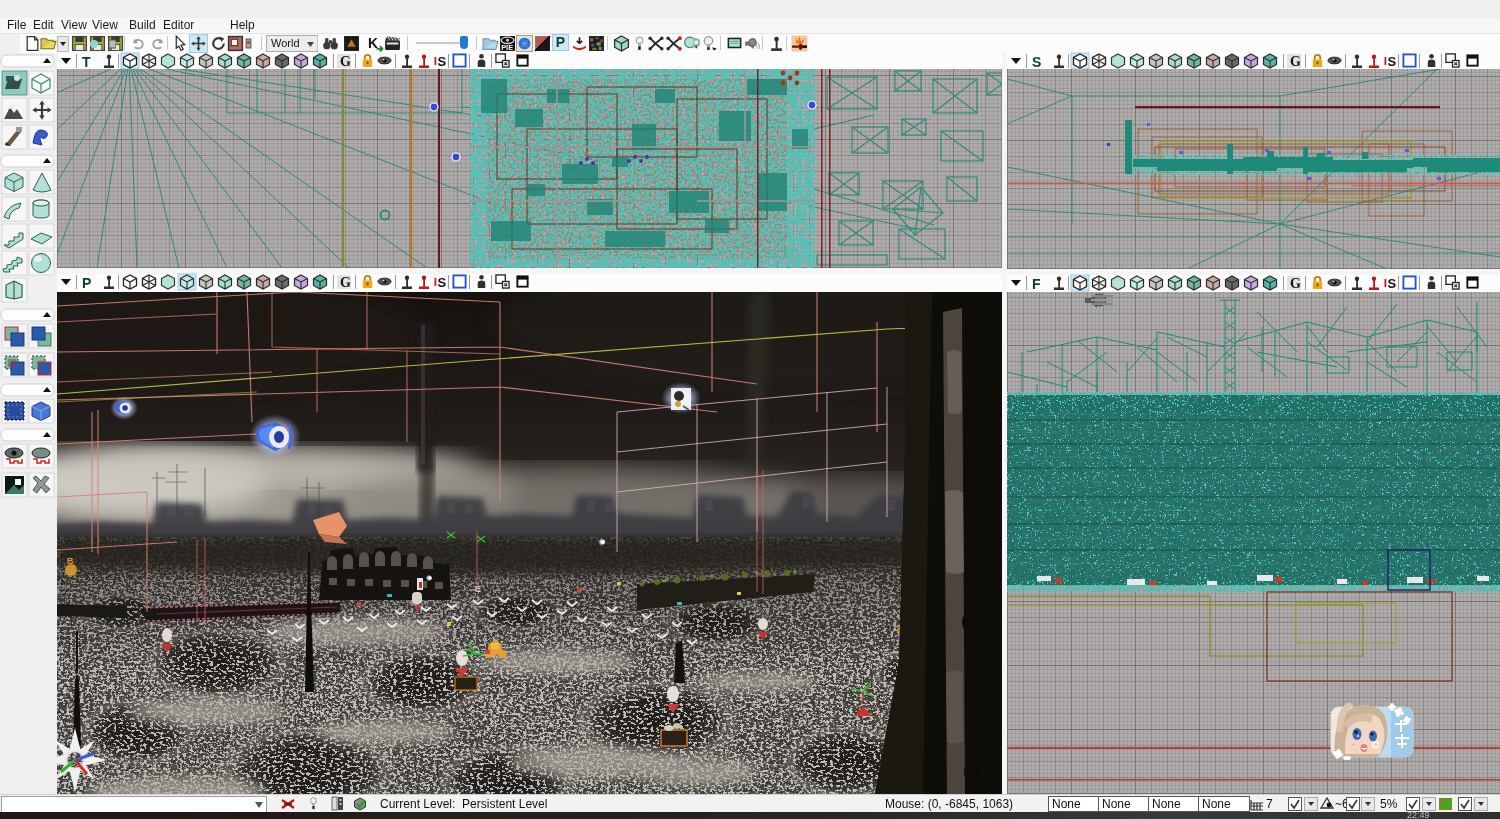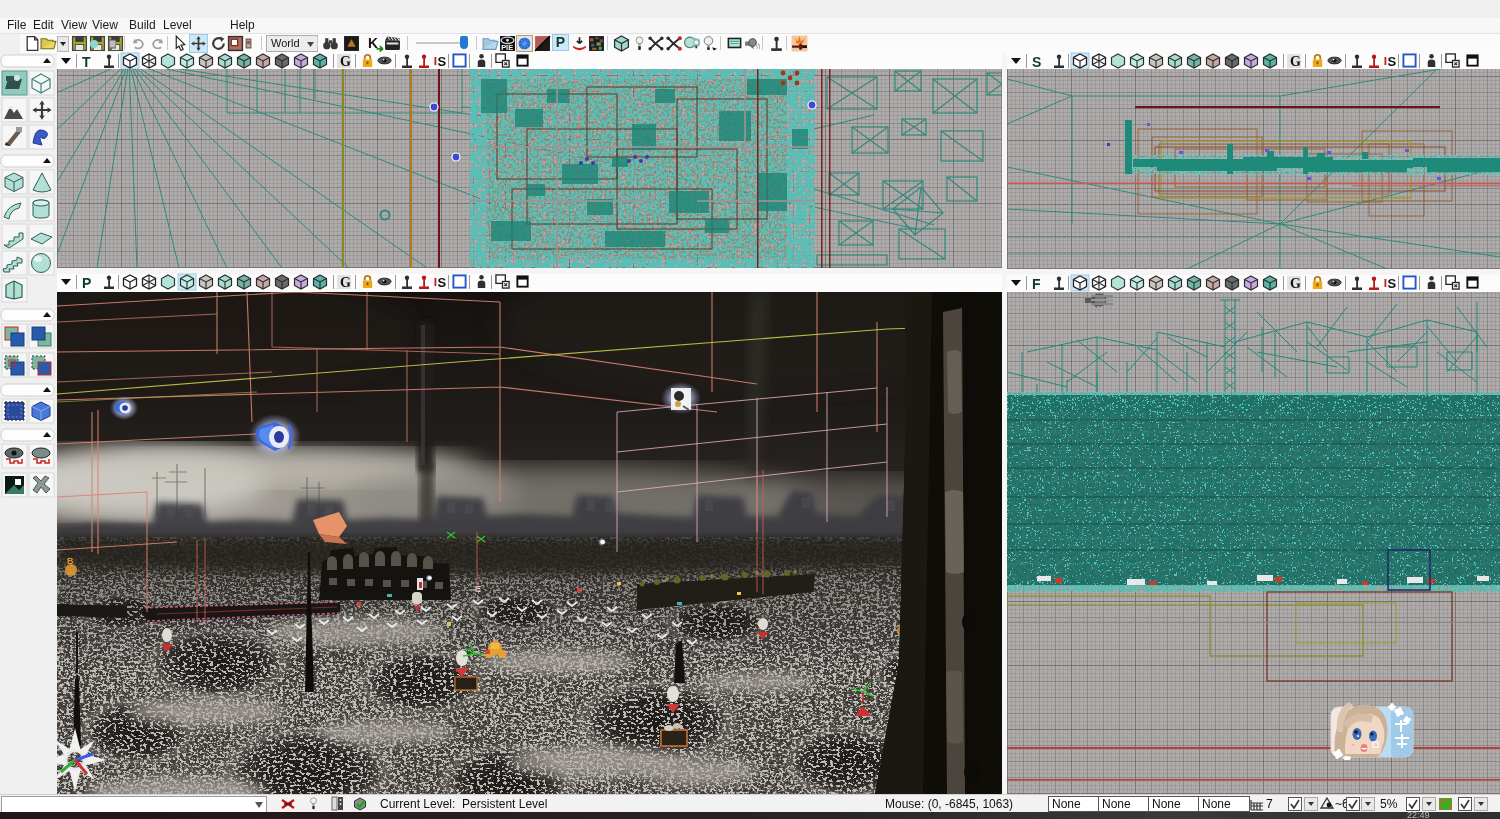--- a/index.html
+++ b/index.html
@@ -301,21 +301,21 @@
 </svg>
 <div id="app">
 
 
   <div id="menu" class="abs">
     <span style="left:7px;">File</span>
       <span style="left:33px;">Edit</span>
       <span style="left:61px;">View</span>
       <span style="left:92px;">View</span>
       <span style="left:129px;">Build</span>
-      <span style="left:163px;">Level</span>
+      <span style="left:163px;">Editor</span>
       <span style="left:198px;margin-left:32px;">Help</span>
   </div>
 
   <div id="mtb" class="abs">
     <svg class="ti" style="left:4px">
         <use href="#i-doc"></use>
       </svg>
     <svg class="ti" style="left:20px">
         <use href="#i-folder"></use>
       </svg>

